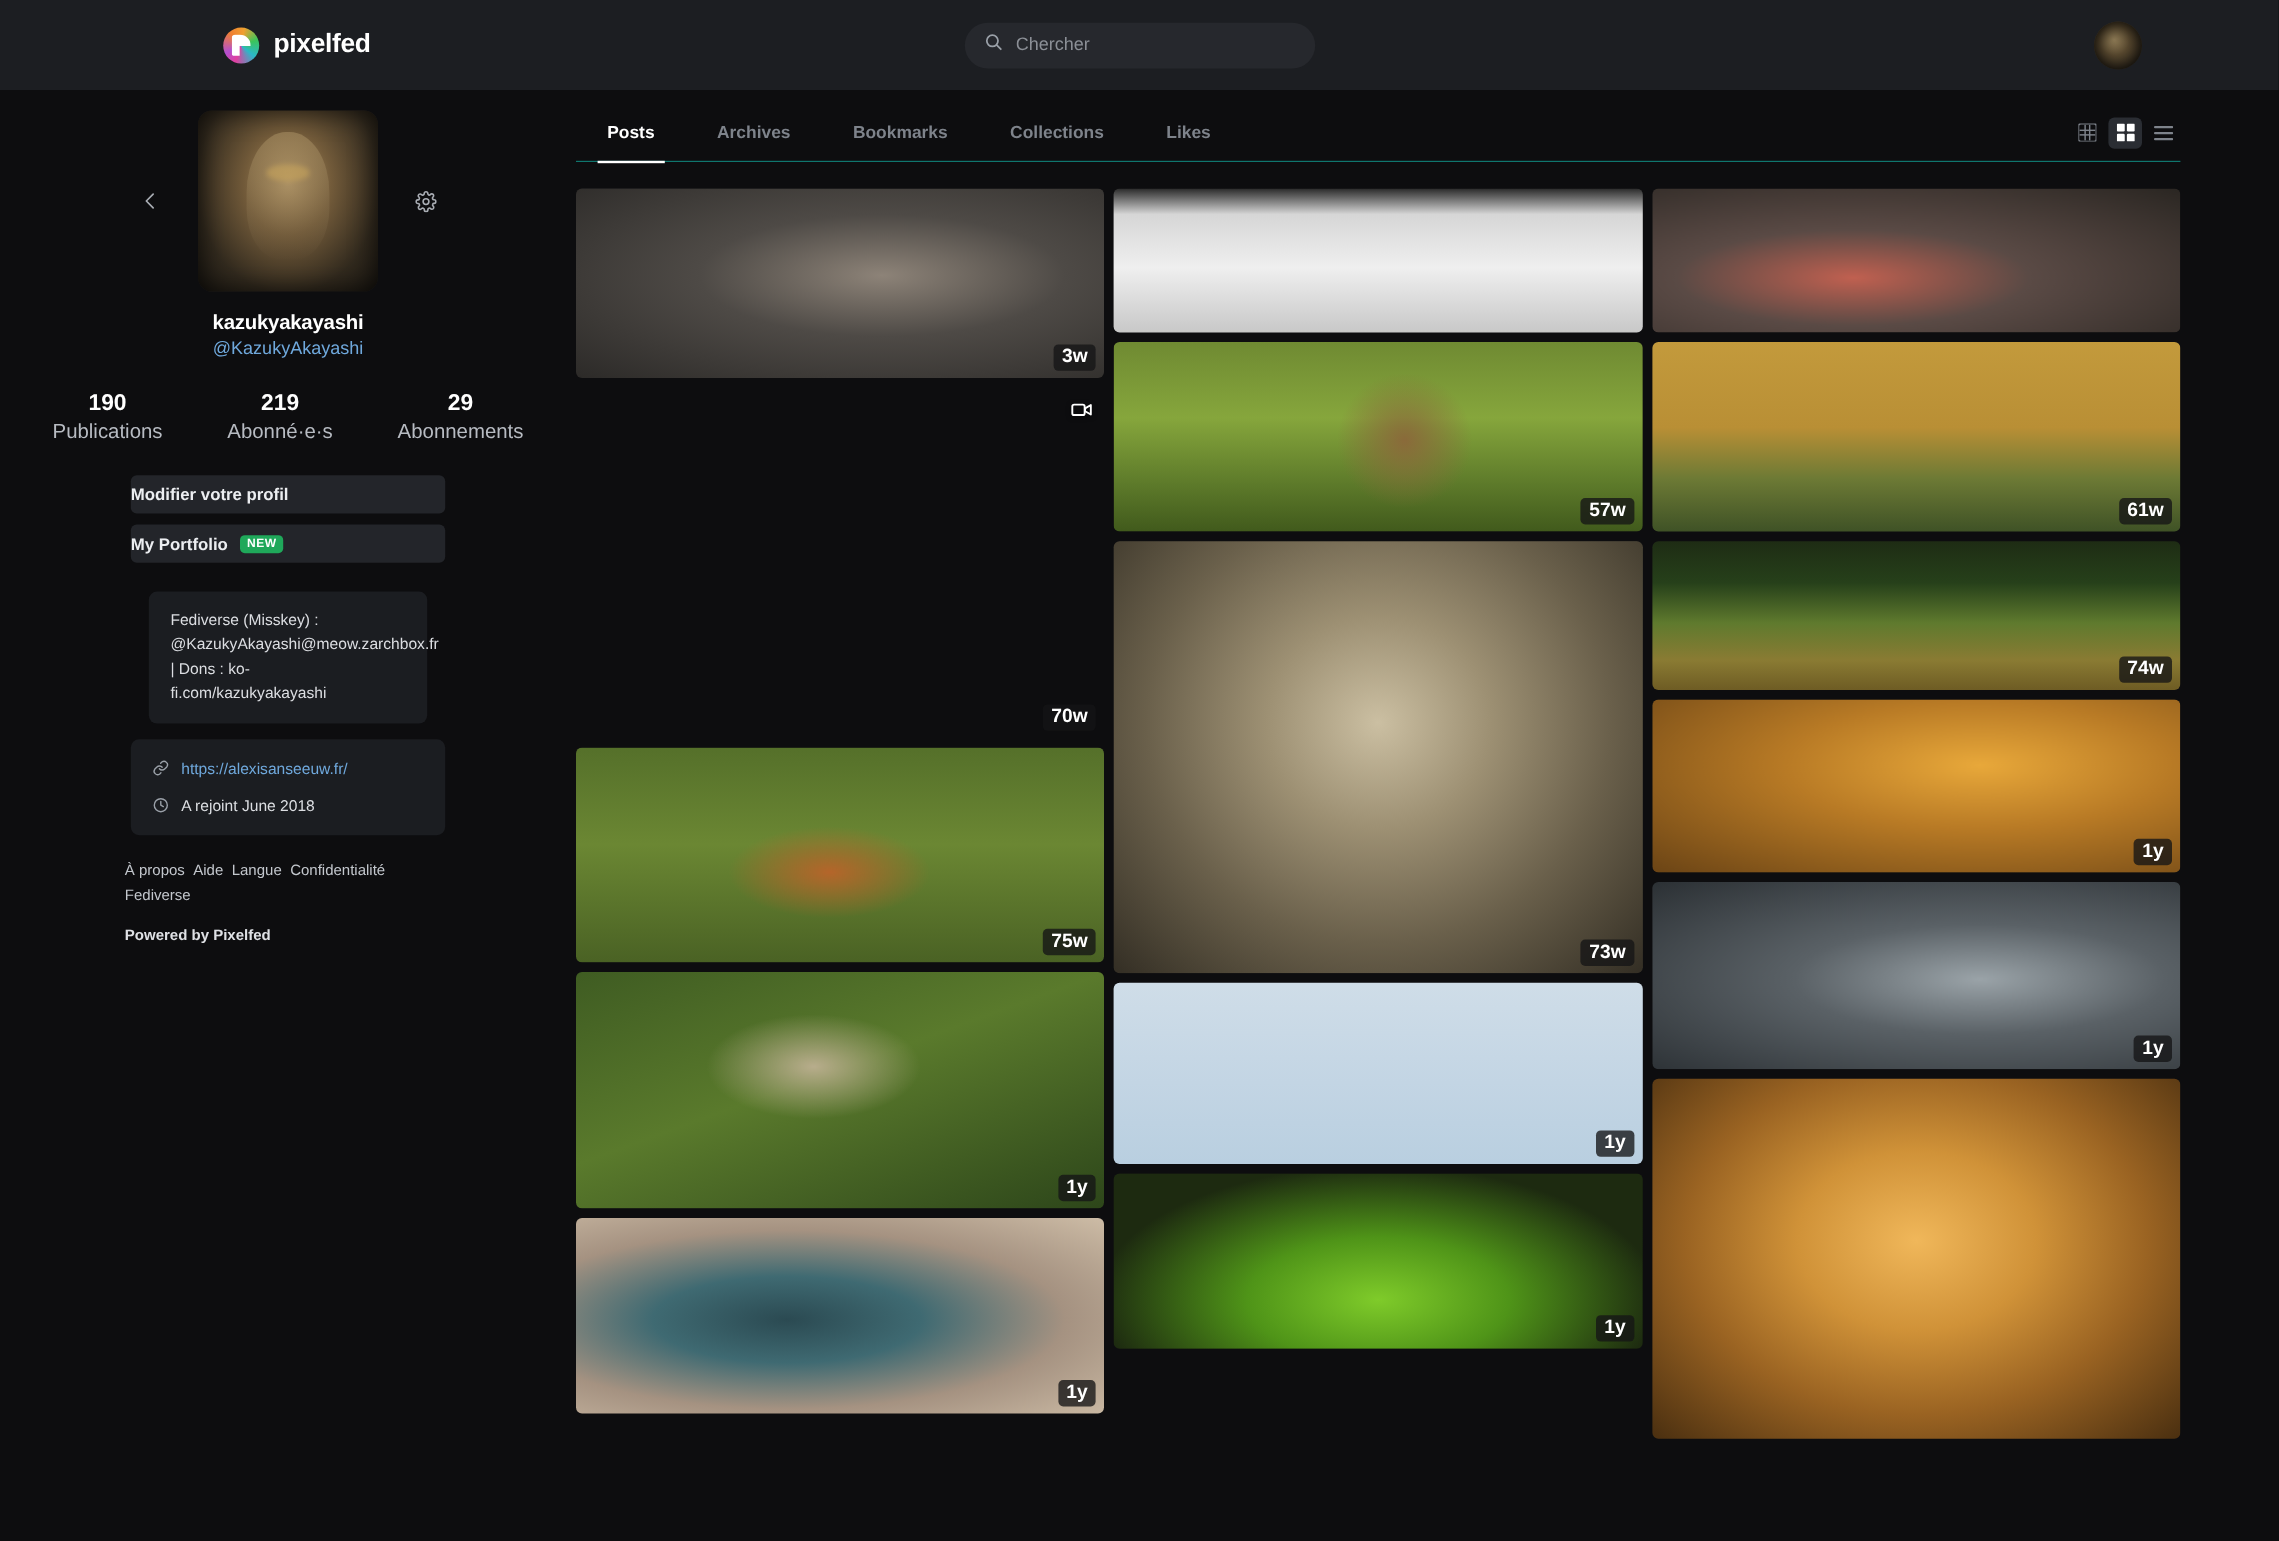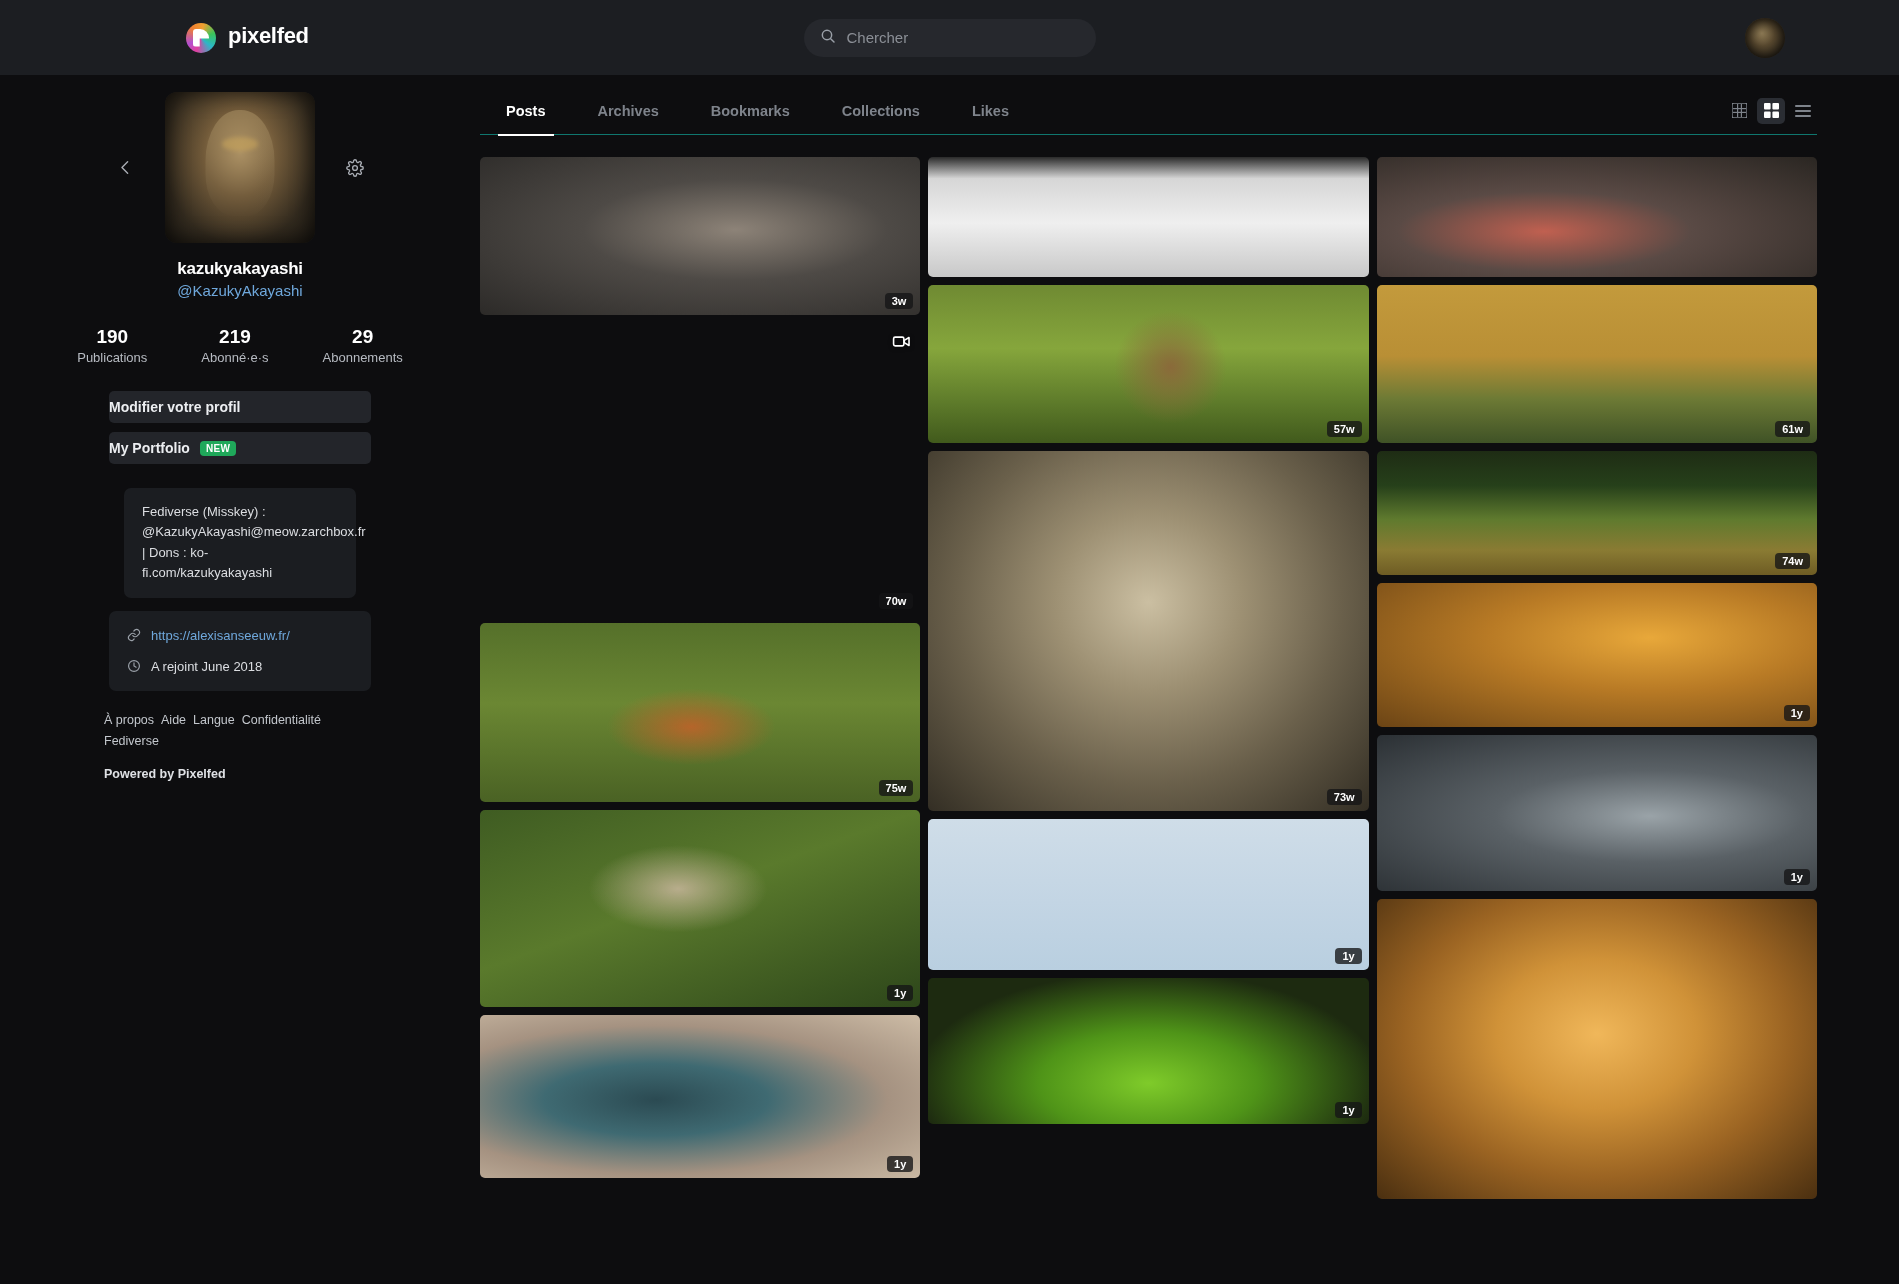--- a/index.html
+++ b/index.html
@@ -85,21 +85,21 @@
     background: linear-gradient(180deg, rgba(175,150,105,.5), rgba(90,72,48,.25));
   }
 
   #identity { text-align: center; margin-top: 16px; }
   #display-name { font-size: 17px; font-weight: bold; color: #fff; letter-spacing: -.2px; }
   #handle { font-size: 15px; color: #6fa8dc; margin-top: 3px; }
 
   #stats { display: flex; justify-content: center; gap: 54px; margin-top: 27px; }
   .stat { text-align: center; cursor: pointer; }
   .stat-value { font-size: 19px; font-weight: bold; color: #fff; }
-  .stat-label { font-size: 13px; color: #b7bbc2; margin-top: 2px; }
+  .stat-label { font-size: 17px; color: #b7bbc2; margin-top: 2px; }
 
   .side-btn {
     width: 262px; margin: 0 auto; height: 32px; border-radius: 5px;
     background: #23252a; display: flex; align-items: center; justify-content: flex-start;
     font-size: 14px; font-weight: bold; color: #eceef1; cursor: pointer;
     gap: 10px;
   }
   #edit-profile-btn { margin-top: 26px; }
   #portfolio-btn { margin-top: 9px; }
   #new-badge {
@@ -151,21 +151,21 @@
 
   
   #grid { column-count: 3; column-gap: 8px; height: 1135px; overflow: hidden; }
   .post {
     break-inside: avoid; margin-bottom: 8px; border-radius: 5px;
     position: relative; overflow: hidden; cursor: pointer;
   }
   .ts {
     position: absolute; right: 7px; bottom: 6px;
     background: rgba(20,20,22,.78); color: #fff;
-    font-size: 11px; font-weight: bold; padding: 2px 7px; border-radius: 4px;
+    font-size: 16px; font-weight: bold; padding: 2px 7px; border-radius: 4px;
   }
   .vid-icon { position: absolute; right: 9px; top: 9px; color: #fff; filter: drop-shadow(0 1px 2px rgba(0,0,0,.6)); }
 
   
   .ph-cat-blanket { background:
       radial-gradient(ellipse at 58% 46%, #8d8378 0%, #4e4a46 42%, #2c2a28 100%),
       linear-gradient(160deg,#d8d4cd 0%,#7a746c 30%,#3d3a36 70%,#23211f 100%); }
   .ph-squirrel { background:
       radial-gradient(circle at 55% 52%, #8a6a3a 0%, rgba(120,150,50,0) 22%),
       linear-gradient(180deg,#6f8a32 0%,#86a63c 40%,#5d7a2a 75%,#415a1c 100%); }

